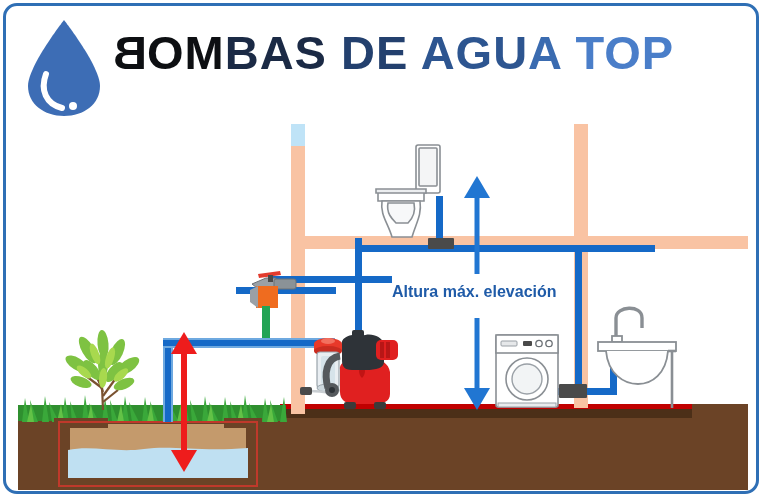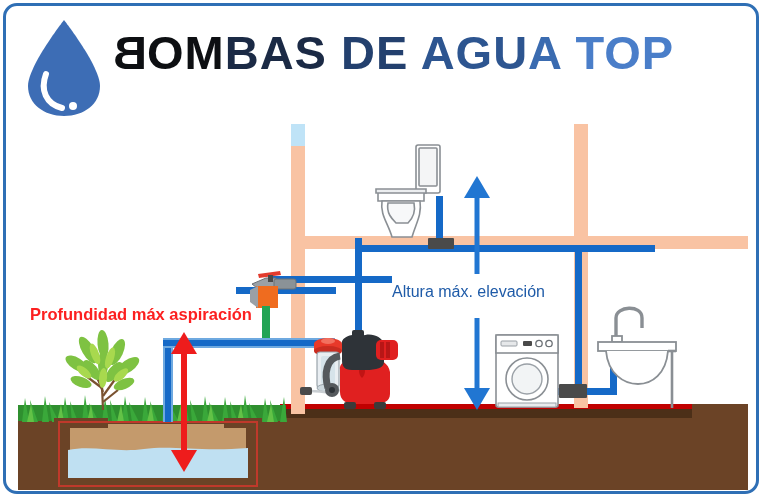--- a/index.html
+++ b/index.html
@@ -31,21 +31,21 @@
   .wall{background:#f9c3a3;}
   .wall-blue{background:#bfe3f7;}
 
   
   .pipe{background:#1569c7;}
   .pipe-ol{background:#6ea9e0;}
   .fitting{background:#4a4a4a;border-radius:1px;}
 
   
   #label-depth{left:30px;top:305px;font-size:16.5px;font-weight:bold;color:#fc2020;white-space:nowrap;}
-  #label-height{left:392px;top:283px;font-size:16px;font-weight:normal;color:#1f5ba8;white-space:nowrap;}
+  #label-height{left:392px;top:283px;font-size:16px;font-weight:bold;color:#1f5ba8;white-space:nowrap;}
 
   
   svg{display:block;overflow:visible;}
 </style>
 </head>
 <body>
 
 <div id="stage">
 
   <div class="abs soil" style="left:18px;top:418px;width:730px;height:72px;"></div>
@@ -256,21 +256,20 @@
   <svg class="abs" style="left:461px;top:176px;" width="32" height="98" viewBox="0 0 32 98">
     <line x1="16" y1="16" x2="16" y2="98" stroke="#2176d2" stroke-width="5"></line>
     <polygon points="16,0 29,22 3,22" fill="#2176d2"></polygon>
   </svg>
 
   <svg class="abs" style="left:461px;top:318px;" width="32" height="92" viewBox="0 0 32 92">
     <line x1="16" y1="0" x2="16" y2="76" stroke="#2176d2" stroke-width="5"></line>
     <polygon points="16,92 29,70 3,70" fill="#2176d2"></polygon>
   </svg>
 
-  <div class="abs" id="label-depth">Profundidad máx aspiración</div>
 
   <div class="abs" id="label-height">Altura máx. elevación</div>
 
   <div class="abs" id="header-bg" style="left:6px;top:6px;width:750px;height:118px;background:#ffffff;"></div>
 
   <svg class="abs" id="logo-drop" viewBox="0 0 84 100">
     <path d="M42 2 C42 2, 78 48, 78 68 C78 86, 62 98, 42 98 C22 98, 6 86, 6 68 C6 48, 42 2, 42 2 Z" fill="#3d6db5"></path>
     <path d="M24 56 C18 72, 24 86, 40 90" stroke="#ffffff" stroke-width="6" fill="none" stroke-linecap="round"></path>
     <circle cx="51" cy="88" r="4" fill="#ffffff"></circle>
   </svg>

